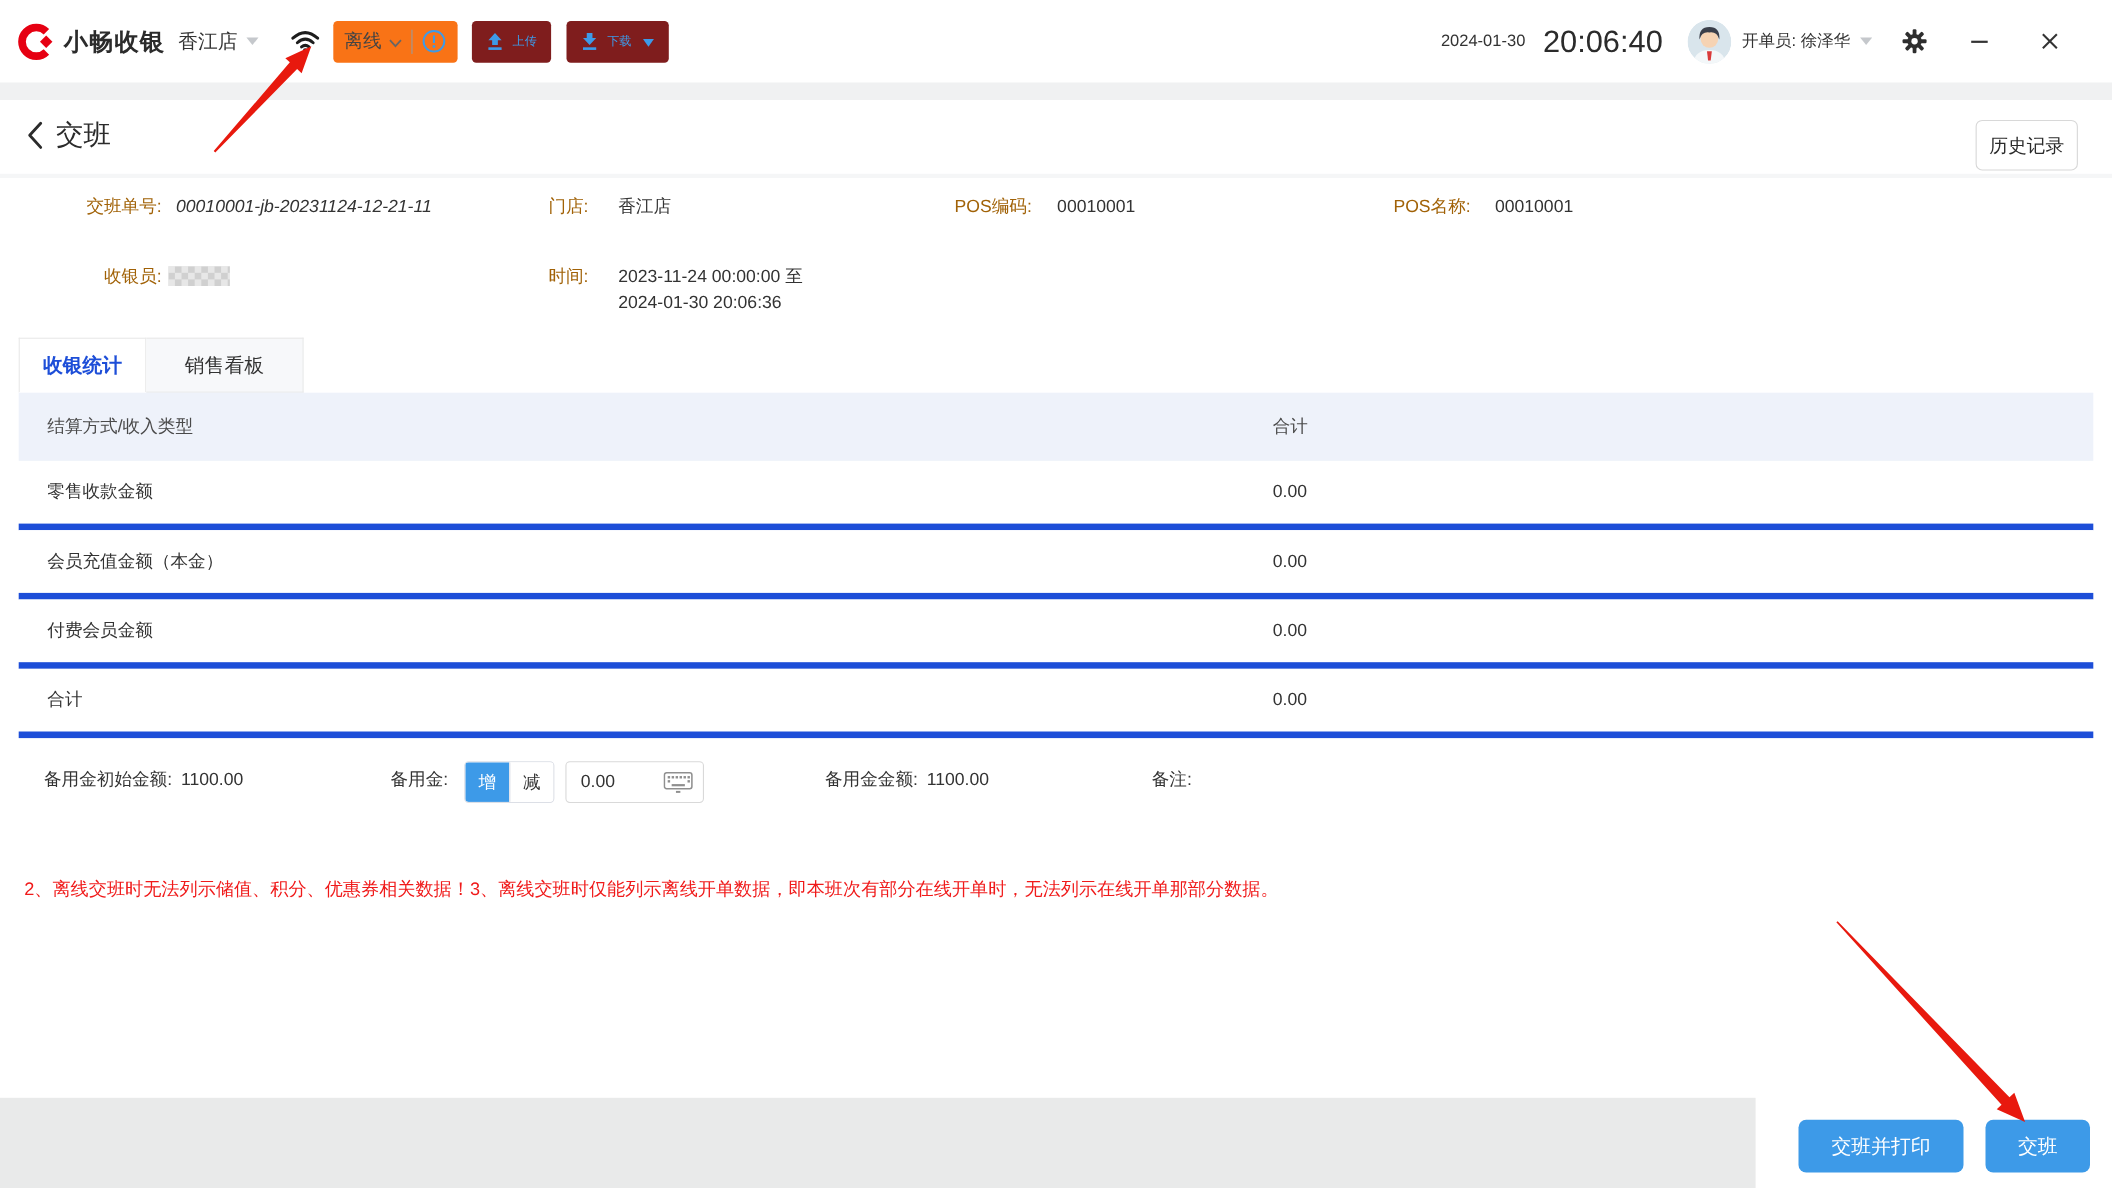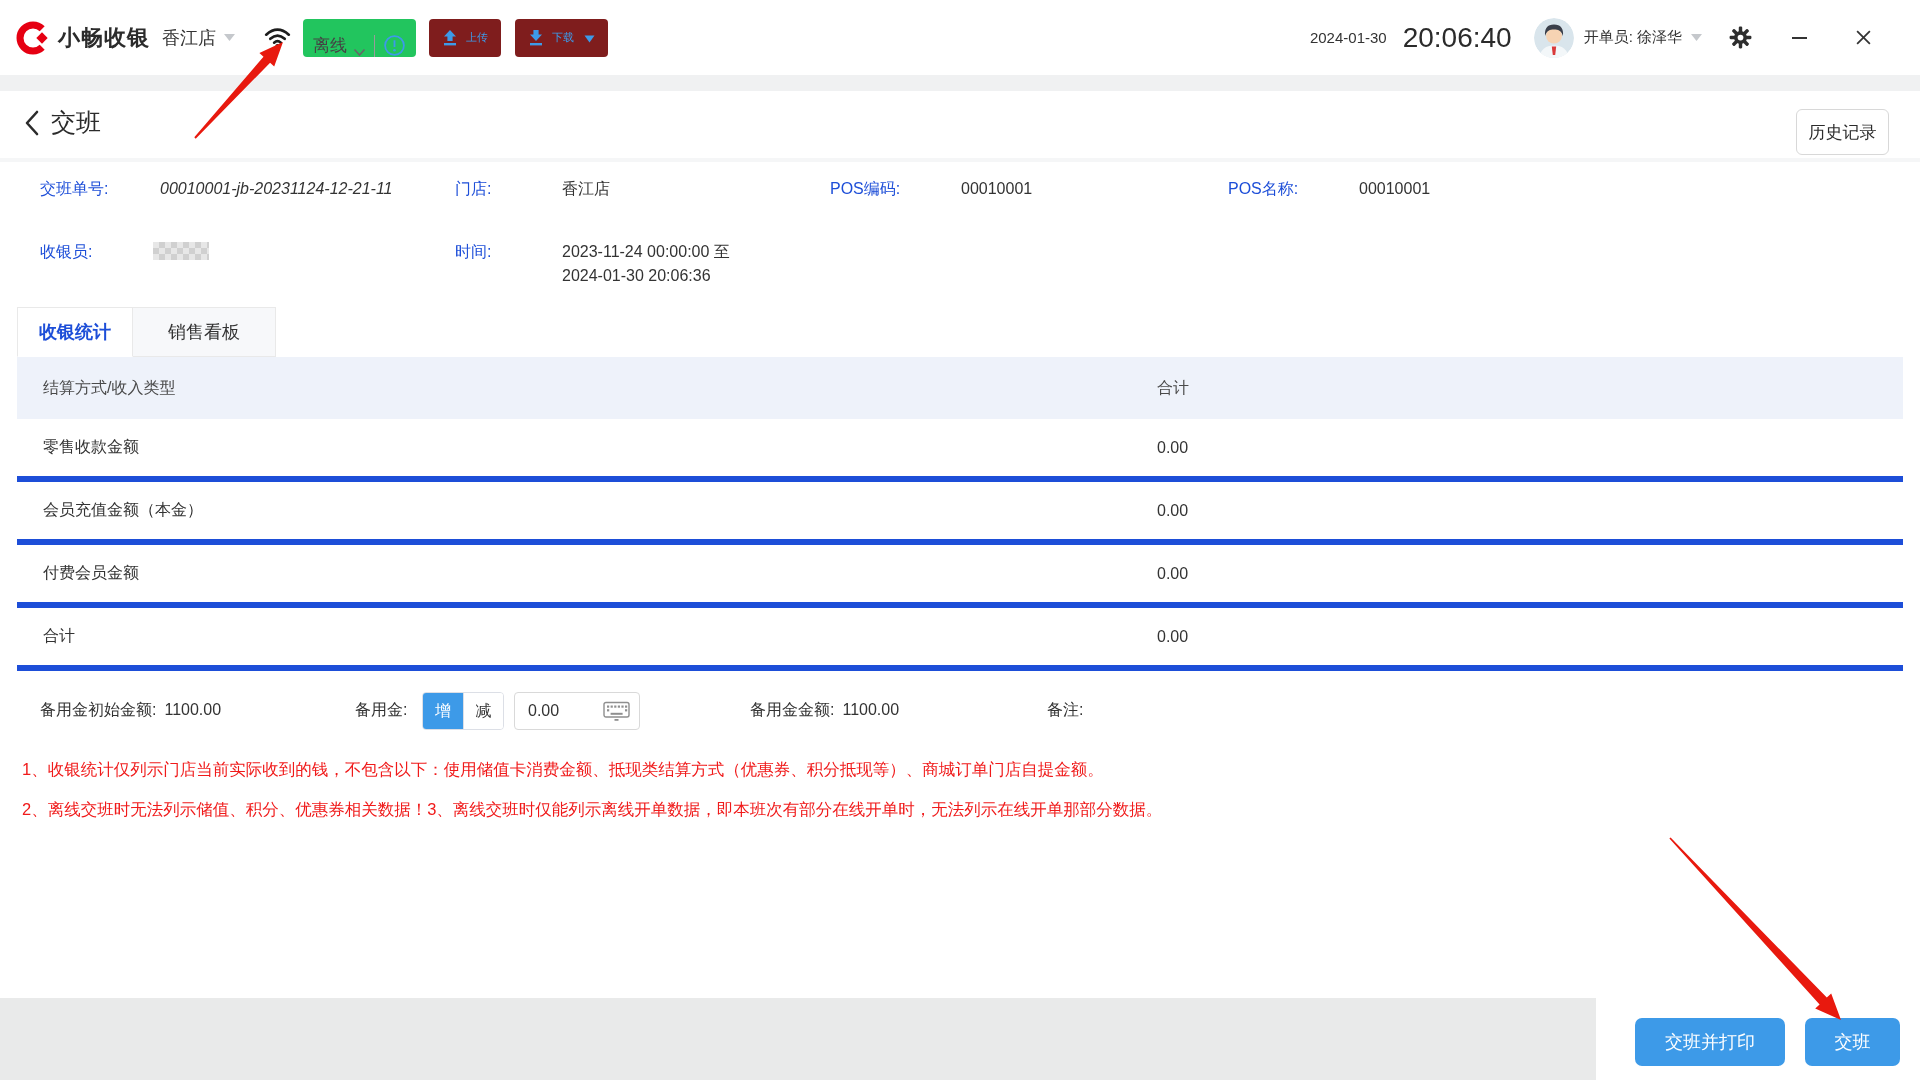--- a/index.html
+++ b/index.html
@@ -10,21 +10,21 @@
   
   .topbar { position:absolute; left:0; top:0; width:1920px; height:75px; background:#fff;
             display:flex; align-items:center; justify-content:space-between; padding:0 48px 0 16px; }
   .tb-left, .tb-right { display:flex; align-items:center; }
   .logo-badge { width:34px; height:34px; margin-right:8px; flex:0 0 auto; }
   .app-name { font-size:22px; font-weight:bold; color:#2b2b2b; letter-spacing:1px; margin-right:12px; }
   .store-name { font-size:18px; color:#333; margin-right:7px; }
   .caret { display:inline-block; margin-right:0; }
   .store-caret { margin-right:28px; }
   .wifi { margin-right:12px; }
-  .offline-box { height:38px; background:#22c55e; border-radius:4px; display:flex; align-items:flex-end;
+  .offline-box { height:38px; background:#f97316; border-radius:4px; display:flex; align-items:center;
                  padding:0 10px; margin-right:13px; }
   .offline-text { font-size:17px; color:#444; margin-right:6px; }
   .offline-chevron { margin-right:8px; margin-top:3px; }
   .offline-divider { width:1px; height:22px; background:#9a9a9a; margin-right:8px; }
   .tb-btn { height:38px; background:#7f1d1d; border-radius:4px; display:flex; align-items:center;
             padding:0 13px; color:#3D9AE8; font-size:11px; cursor:pointer; }
   .tb-btn .lbl { margin-left:8px; }
   .upload-btn { margin-right:14px; }
   .dl-caret { margin-left:10px; margin-top:2px; }
   .tb-date { font-size:15px; color:#333; margin-right:16px; }
@@ -41,21 +41,21 @@
   .titlebar { position:absolute; left:0; top:91px; width:1920px; height:67px; background:#fff; }
   .back-group { position:absolute; left:24px; top:15px; display:flex; align-items:center; cursor:pointer; }
   .page-title { font-size:25px; color:#2b2b2b; font-weight:500; margin-left:12px; }
   .history-btn { position:absolute; left:1796px; top:18px; width:93px; height:46px; background:#fff;
                  border:1px solid #D8D8D8; border-radius:6px; font-size:17px; color:#2b2b2b;
                  display:flex; align-items:center; justify-content:center; cursor:pointer; }
   .strip2 { position:absolute; left:0; top:158px; width:1920px; height:4px; background:#F5F6F7; }
 
   
   .info { position:absolute; left:0; top:162px; width:1920px; height:140px; background:#fff; }
-  .ilabel { position:absolute; font-size:16px; color:#1d4ed8; text-align:left; line-height:24px; }
+  .ilabel { position:absolute; font-size:16px; color:#a16207; text-align:right; line-height:24px; }
   .ival { position:absolute; font-size:16px; color:#333; line-height:24px; }
   .mosaic { position:absolute; left:153px; top:80px; width:56px; height:18px;
             background:repeating-conic-gradient(#d0d0d0 0% 25%, #e7e7e7 0% 50%) 0 0/12px 12px; }
 
   
   .tabs { position:absolute; left:17px; top:307px; display:flex; }
   .tab { height:50px; display:flex; align-items:center; justify-content:center; font-size:18px;
          cursor:pointer; border:1px solid #E9E9E9; }
   .tab-active { width:116px; background:#fff; color:#1d4ed8; font-weight:bold; border-bottom-color:#fff; }
   .tab-idle { width:143px; background:#F7F8FA; color:#333; border-left:none; }
@@ -282,21 +282,20 @@
           </g>
         </svg>
       </span>
     </div>
     <span class="r-item" style="left:750px;">
       <span>备用金金额:</span><span class="r-val">1100.00</span>
     </span>
     <span class="r-item" style="left:1047px;">备注:</span>
   </div>
 
-  <div class="note note1">1、收银统计仅列示门店当前实际收到的钱，不包含以下：使用储值卡消费金额、抵现类结算方式（优惠券、积分抵现等）、商城订单门店自提金额。</div>
   <div class="note note2">2、离线交班时无法列示储值、积分、优惠券相关数据！3、离线交班时仅能列示离线开单数据，即本班次有部分在线开单时，无法列示在线开单那部分数据。</div>
 
   <div class="footer">
     <button class="f-btn btn-print">交班并打印</button>
     <button class="f-btn btn-shift">交班</button>
   </div>
 
   <svg class="arrows" viewBox="0 0 1920 1080">
     <polygon points="195.7,138.7 270.1,62.7 274.2,66.5 283,42 259.4,52.9 263.5,56.7 194.3,137.3" fill="#E8190E"></polygon>
     <polygon points="1669.4,838.5 1819.6,1004.4 1815.2,1008.5 1841,1020 1831.2,993.5 1826.8,997.6 1670.6,837.5" fill="#E8190E"></polygon>

